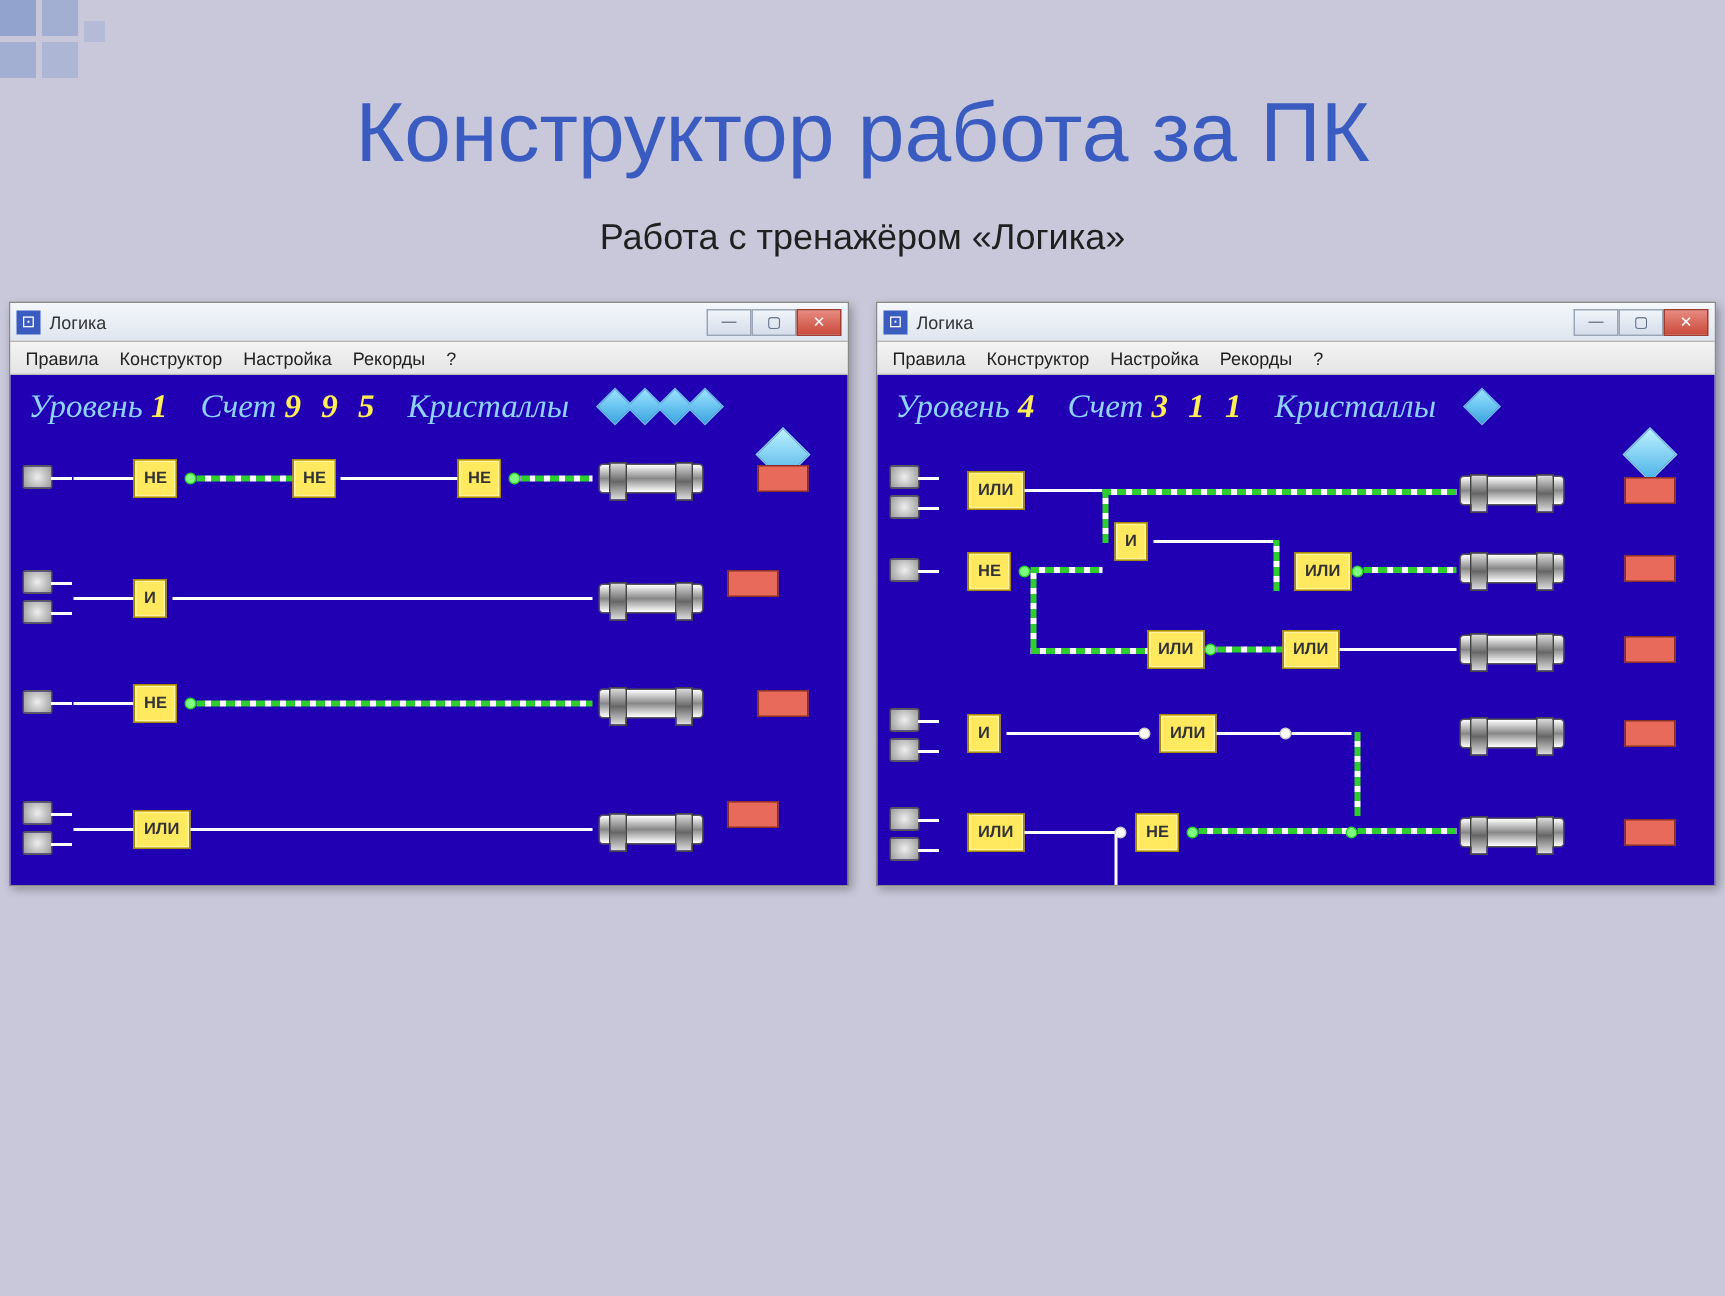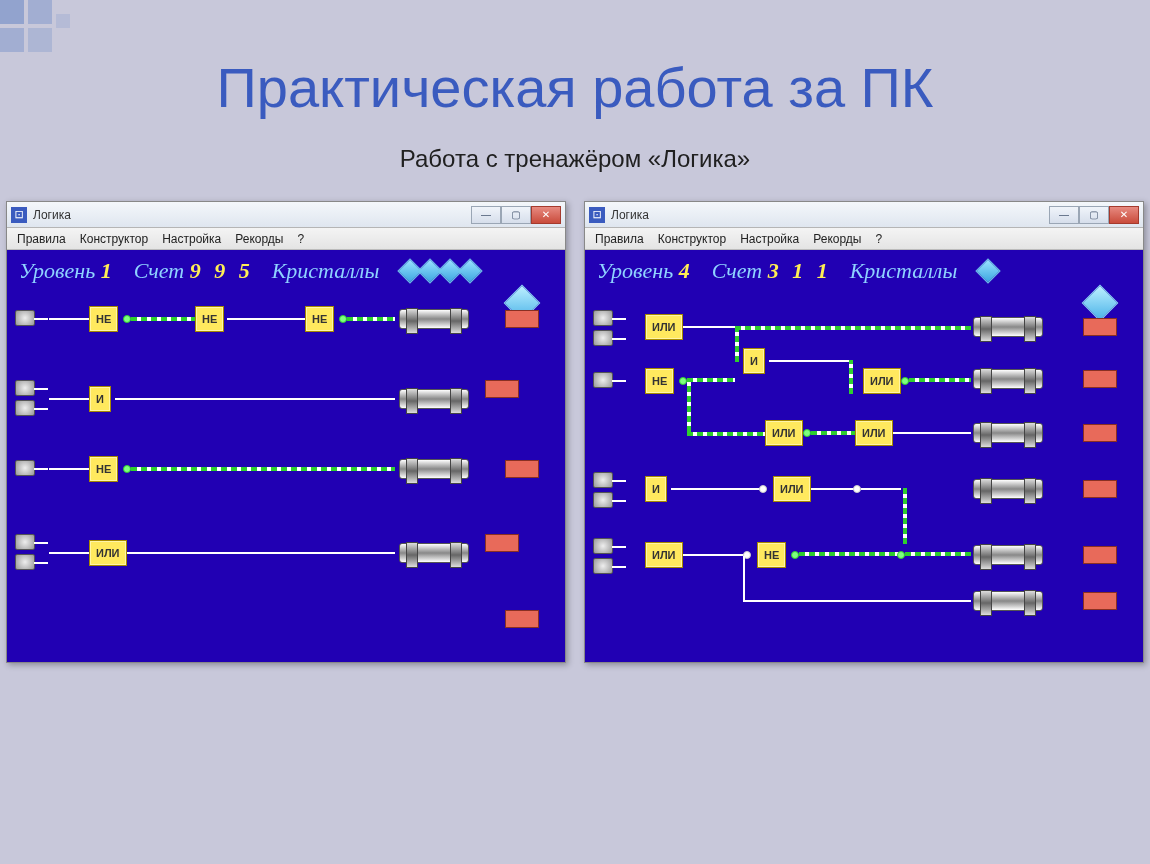--- a/index.html
+++ b/index.html
@@ -81,21 +81,21 @@
     display: flex;
     align-items: center;
     gap: 14px;
     padding: 0 10px;
     font-size: 12px;
     color: #222;
   }
   .menubar span { cursor: default; }
   .game-area {
     background: #2100b3;
-    height: 412px;
+    height: 340px;
     padding: 6px 8px;
     position: relative;
     overflow: hidden;
   }
   .stats {
     font-family: "Brush Script MT","Segoe Script",cursive;
     font-style: italic;
     font-size: 22px;
     display: flex;
     align-items: center;
@@ -188,21 +188,21 @@
 <body>
 
 <div class="corner-deco">
   <div style="left:0;top:0;width:24px;height:24px"></div>
   <div style="left:28px;top:0;width:24px;height:24px;opacity:.7"></div>
   <div style="left:0;top:28px;width:24px;height:24px;opacity:.7"></div>
   <div style="left:28px;top:28px;width:24px;height:24px;opacity:.5"></div>
   <div style="left:56px;top:14px;width:14px;height:14px;opacity:.35"></div>
 </div>
 
-<h1 class="slide-title">Практическая работа за ПК</h1>
+<h1 class="slide-title">Конструктор работа за ПК</h1>
 <div class="subtitle">Работа с тренажёром «Логика»</div>
 
 <div class="screens">
 
   <div class="app-window">
     <div class="titlebar">
       <span class="app-icon">⊡</span>
       <span>Логика</span>
       <div class="win-buttons">
         <div class="win-btn">—</div>

